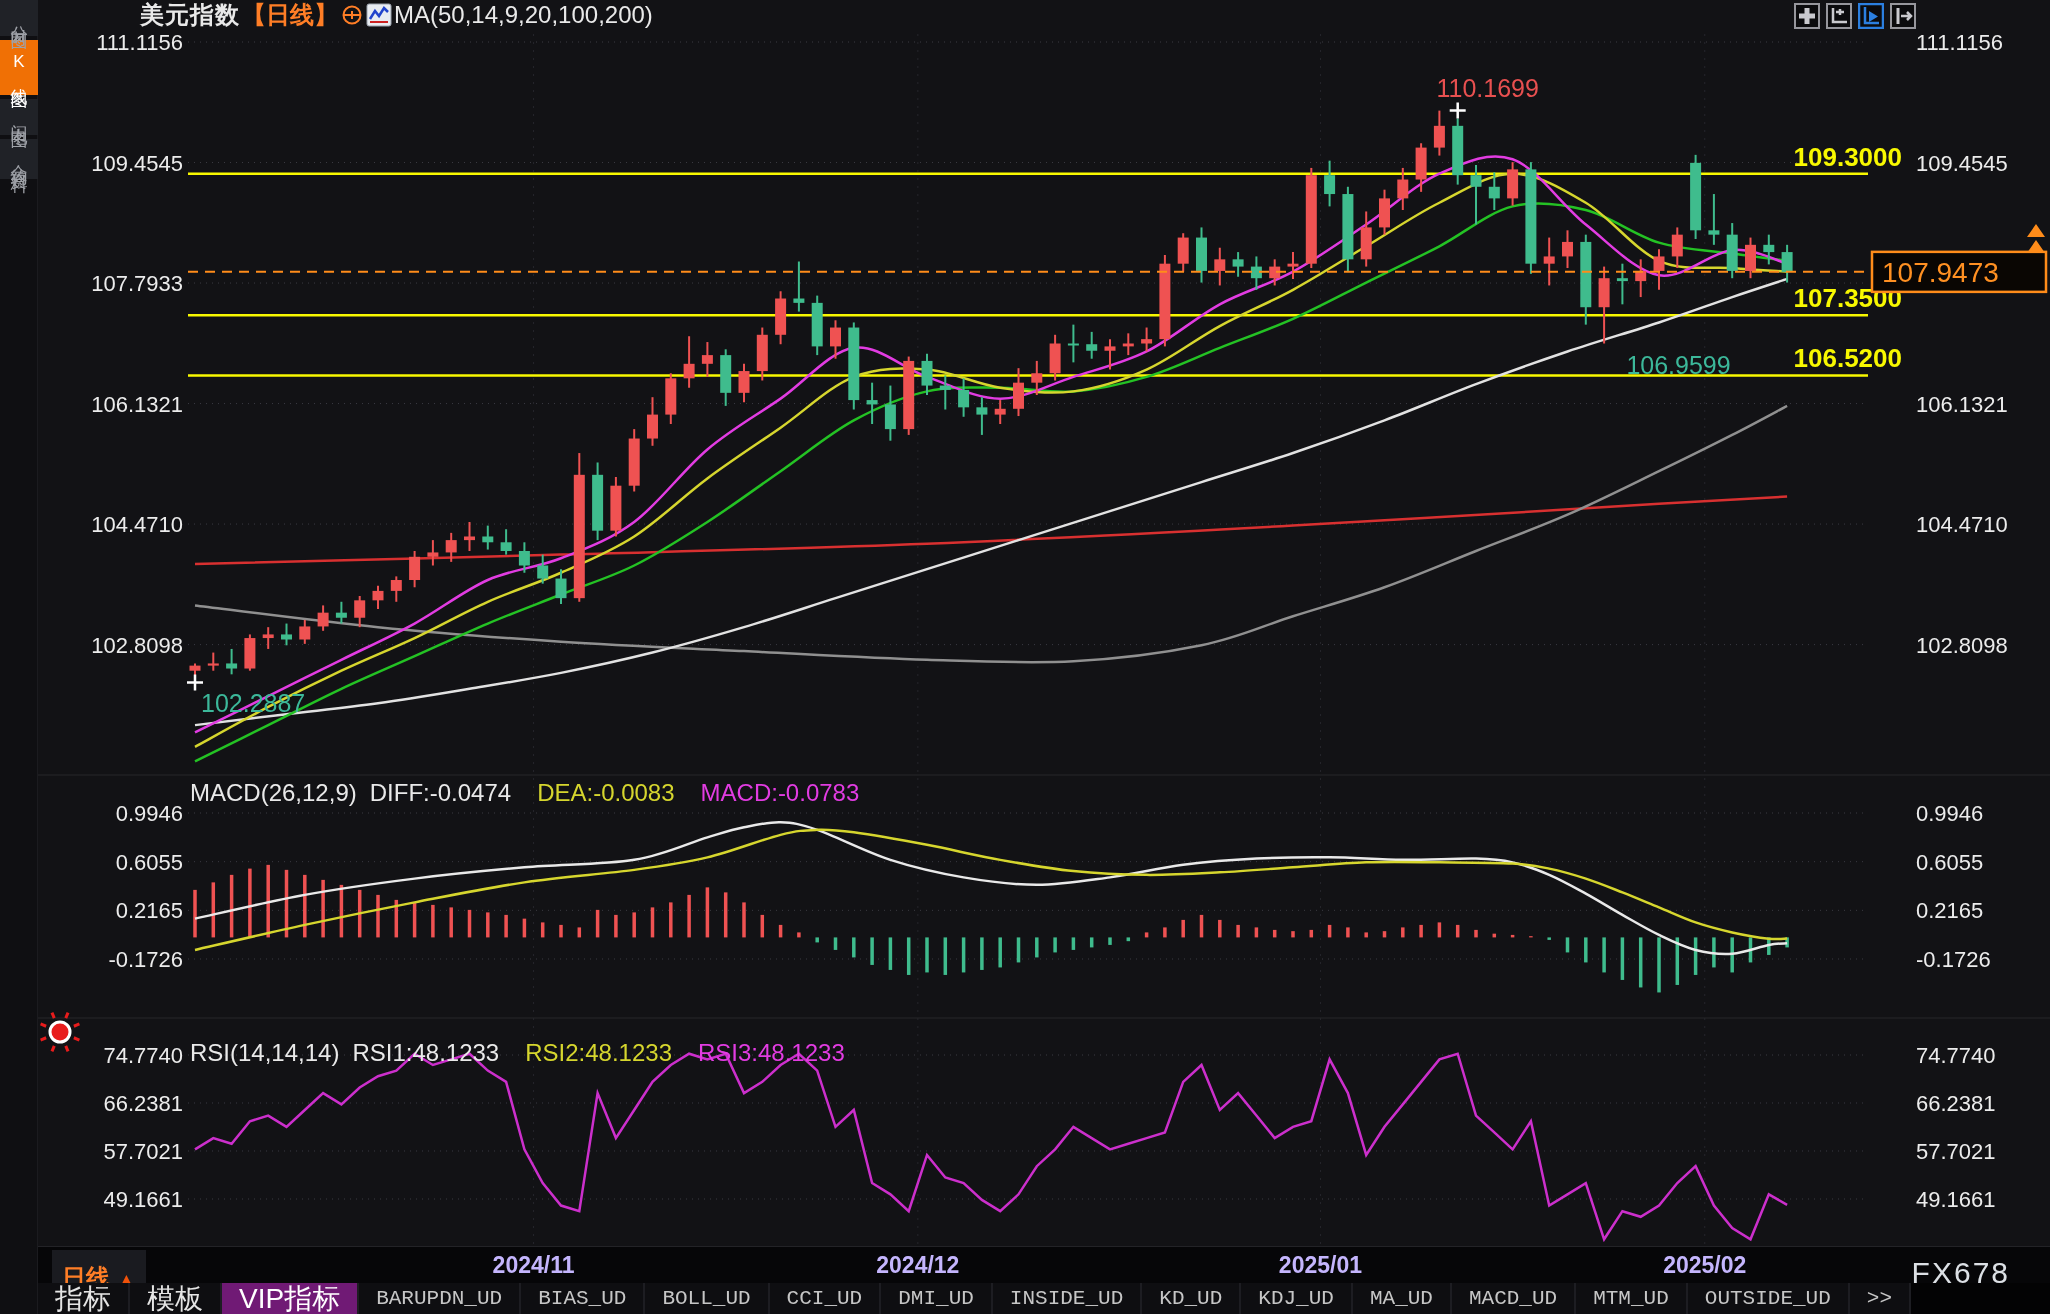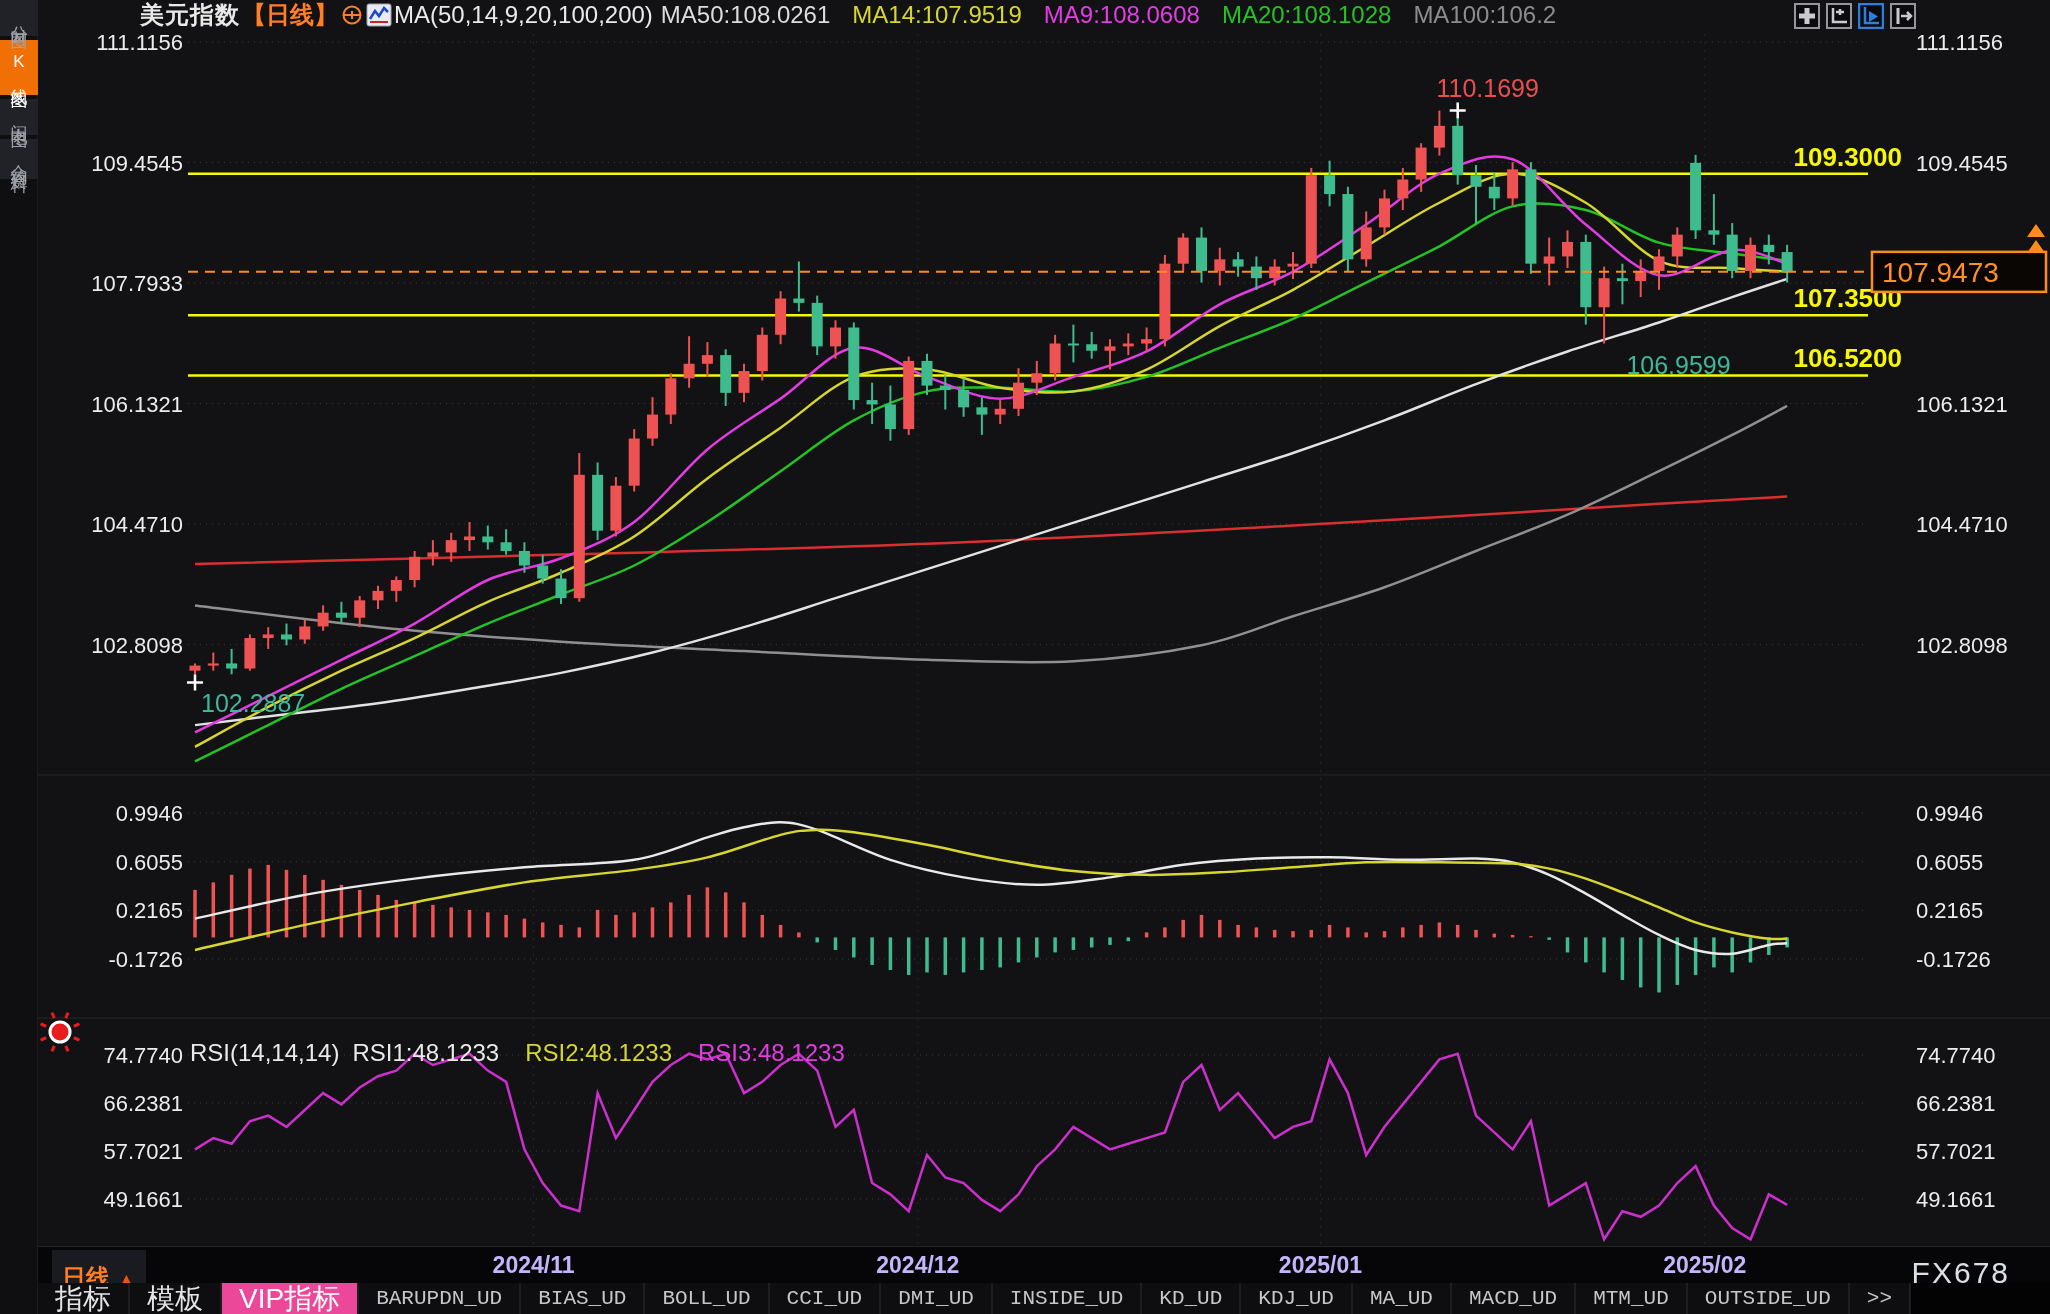--- a/index.html
+++ b/index.html
@@ -27,21 +27,21 @@
   .c-white{color:#e9e9e9;} .c-yellow{color:#d6d62e;} .c-magenta{color:#e23ce2;}
   
   #date-row{position:absolute;left:38px;right:0;top:1246px;height:37px;background:#060608;z-index:2;border-top:1px solid #232327;box-sizing:border-box;}
   #period-btn{position:absolute;left:14px;top:3px;color:#ff7e26;font-size:24px;font-weight:bold;cursor:pointer;background:#1a1b20;padding:12px 10px 3px 10px;}
   #period-btn .tri{color:#f0520a;font-size:19px;margin-left:7px;}
   .date-label{position:absolute;top:5px;transform:translateX(-50%);color:#c4b5fd;font-size:23px;font-weight:bold;}
   
   #toolbar{position:absolute;left:38px;right:0;bottom:0;height:31px;background:#030304;display:flex;align-items:stretch;z-index:5;}
   .tab{display:flex;align-items:center;padding:0 17px;background:#0e0e11;border-right:2px solid #1d1d22;color:#e4e4e4;font-size:28px;cursor:pointer;white-space:nowrap;}
   .tab.mono{font-family:"Liberation Mono",monospace;font-size:21px;color:#c6c6c6;}
-  .tab.active{background:#ec4899;color:#ffffff;}
+  .tab.active{background:#701a75;color:#ffffff;}
   #watermark{position:absolute;top:1256px;right:40px;z-index:6;color:#dce0e5;font-size:30px;letter-spacing:2px;}
 </style>
 </head>
 <body>
 
 <div class="app">
 
   <svg id="chart-svg" width="2050" height="1314">
       <line x1="533.55" y1="34" x2="533.55" y2="1245" stroke="#26262c" stroke-dasharray="2 6"></line>
       <line x1="917.85" y1="34" x2="917.85" y2="1245" stroke="#26262c" stroke-dasharray="2 6"></line>
@@ -405,27 +405,20 @@
     <svg width="24" height="24" viewBox="0 0 24 24">
       <circle cx="12" cy="12" r="8.5" stroke="#ff7e26" stroke-width="2" fill="none"></circle>
       <path d="M3.5,12 h17 M12,8 v8" stroke="#ff7e26" stroke-width="2" fill="none"></path>
     </svg>
     <svg width="26" height="24" viewBox="0 0 26 24">
       <rect x="1" y="1" width="24" height="22" rx="2" fill="#e8ecf2" stroke="#9aa2ad"></rect>
       <path d="M4,16 L9,8 L13,13 L18,5 L22,9" stroke="#2244cc" stroke-width="2.5" fill="none"></path>
       <path d="M4,19 L22,19" stroke="#cc2222" stroke-width="2" fill="none"></path>
     </svg>
     <span>MA(50,14,9,20,100,200)</span>
-    <span id="ma-values">
-        <span style="color: rgb(220, 220, 220);">MA50:108.0261</span>
-        <span style="color: rgb(214, 214, 46);">MA14:107.9519</span>
-        <span style="color: rgb(226, 60, 226);">MA9:108.0608</span>
-        <span style="color: rgb(36, 194, 36);">MA20:108.1028</span>
-        <span style="color: rgb(141, 141, 141);">MA100:106.2</span>
-      </span>
   </div>
 
   <div id="tr-icons">
     <span class="tr-btn">
       <svg width="26" height="26" viewBox="0 0 26 26">
           <rect x="1" y="1" width="24" height="24" fill="#0b0b0d" stroke="#96969c" stroke-width="2"></rect>
           <path d="M13,5 V21 M5,13 H21" stroke="#c9c9ce" stroke-width="5"></path>
         </svg>
     </span>
     <span class="tr-btn">
@@ -444,20 +437,26 @@
     </span>
     <span class="tr-btn">
       <svg width="26" height="26" viewBox="0 0 26 26">
           <rect x="1" y="1" width="24" height="24" fill="#0b0b0d" stroke="#96969c" stroke-width="2"></rect>
           <path d="M8,5 V21" stroke="#c9c9ce" stroke-width="3"></path>
           <path d="M11,13 h10 M17,9 l4,4 -4,4" stroke="#c9c9ce" stroke-width="2.5" fill="none"></path>
         </svg>
     </span>
   </div>
 
+  <div id="macd-header" class="ind-header">
+    <span class="c-white">MACD(26,12,9)</span>
+    <span class="c-white">DIFF:-0.0474</span>
+    <span class="c-yellow">DEA:-0.0083</span>
+    <span class="c-magenta">MACD:-0.0783</span>
+  </div>
 
   <div id="rsi-header" class="ind-header">
     <span class="c-white">RSI(14,14,14)</span>
     <span class="c-white">RSI1:48.1233</span>
     <span class="c-yellow">RSI2:48.1233</span>
     <span class="c-magenta">RSI3:48.1233</span>
   </div>
 
   <div id="date-row">
     <div id="period-btn">

